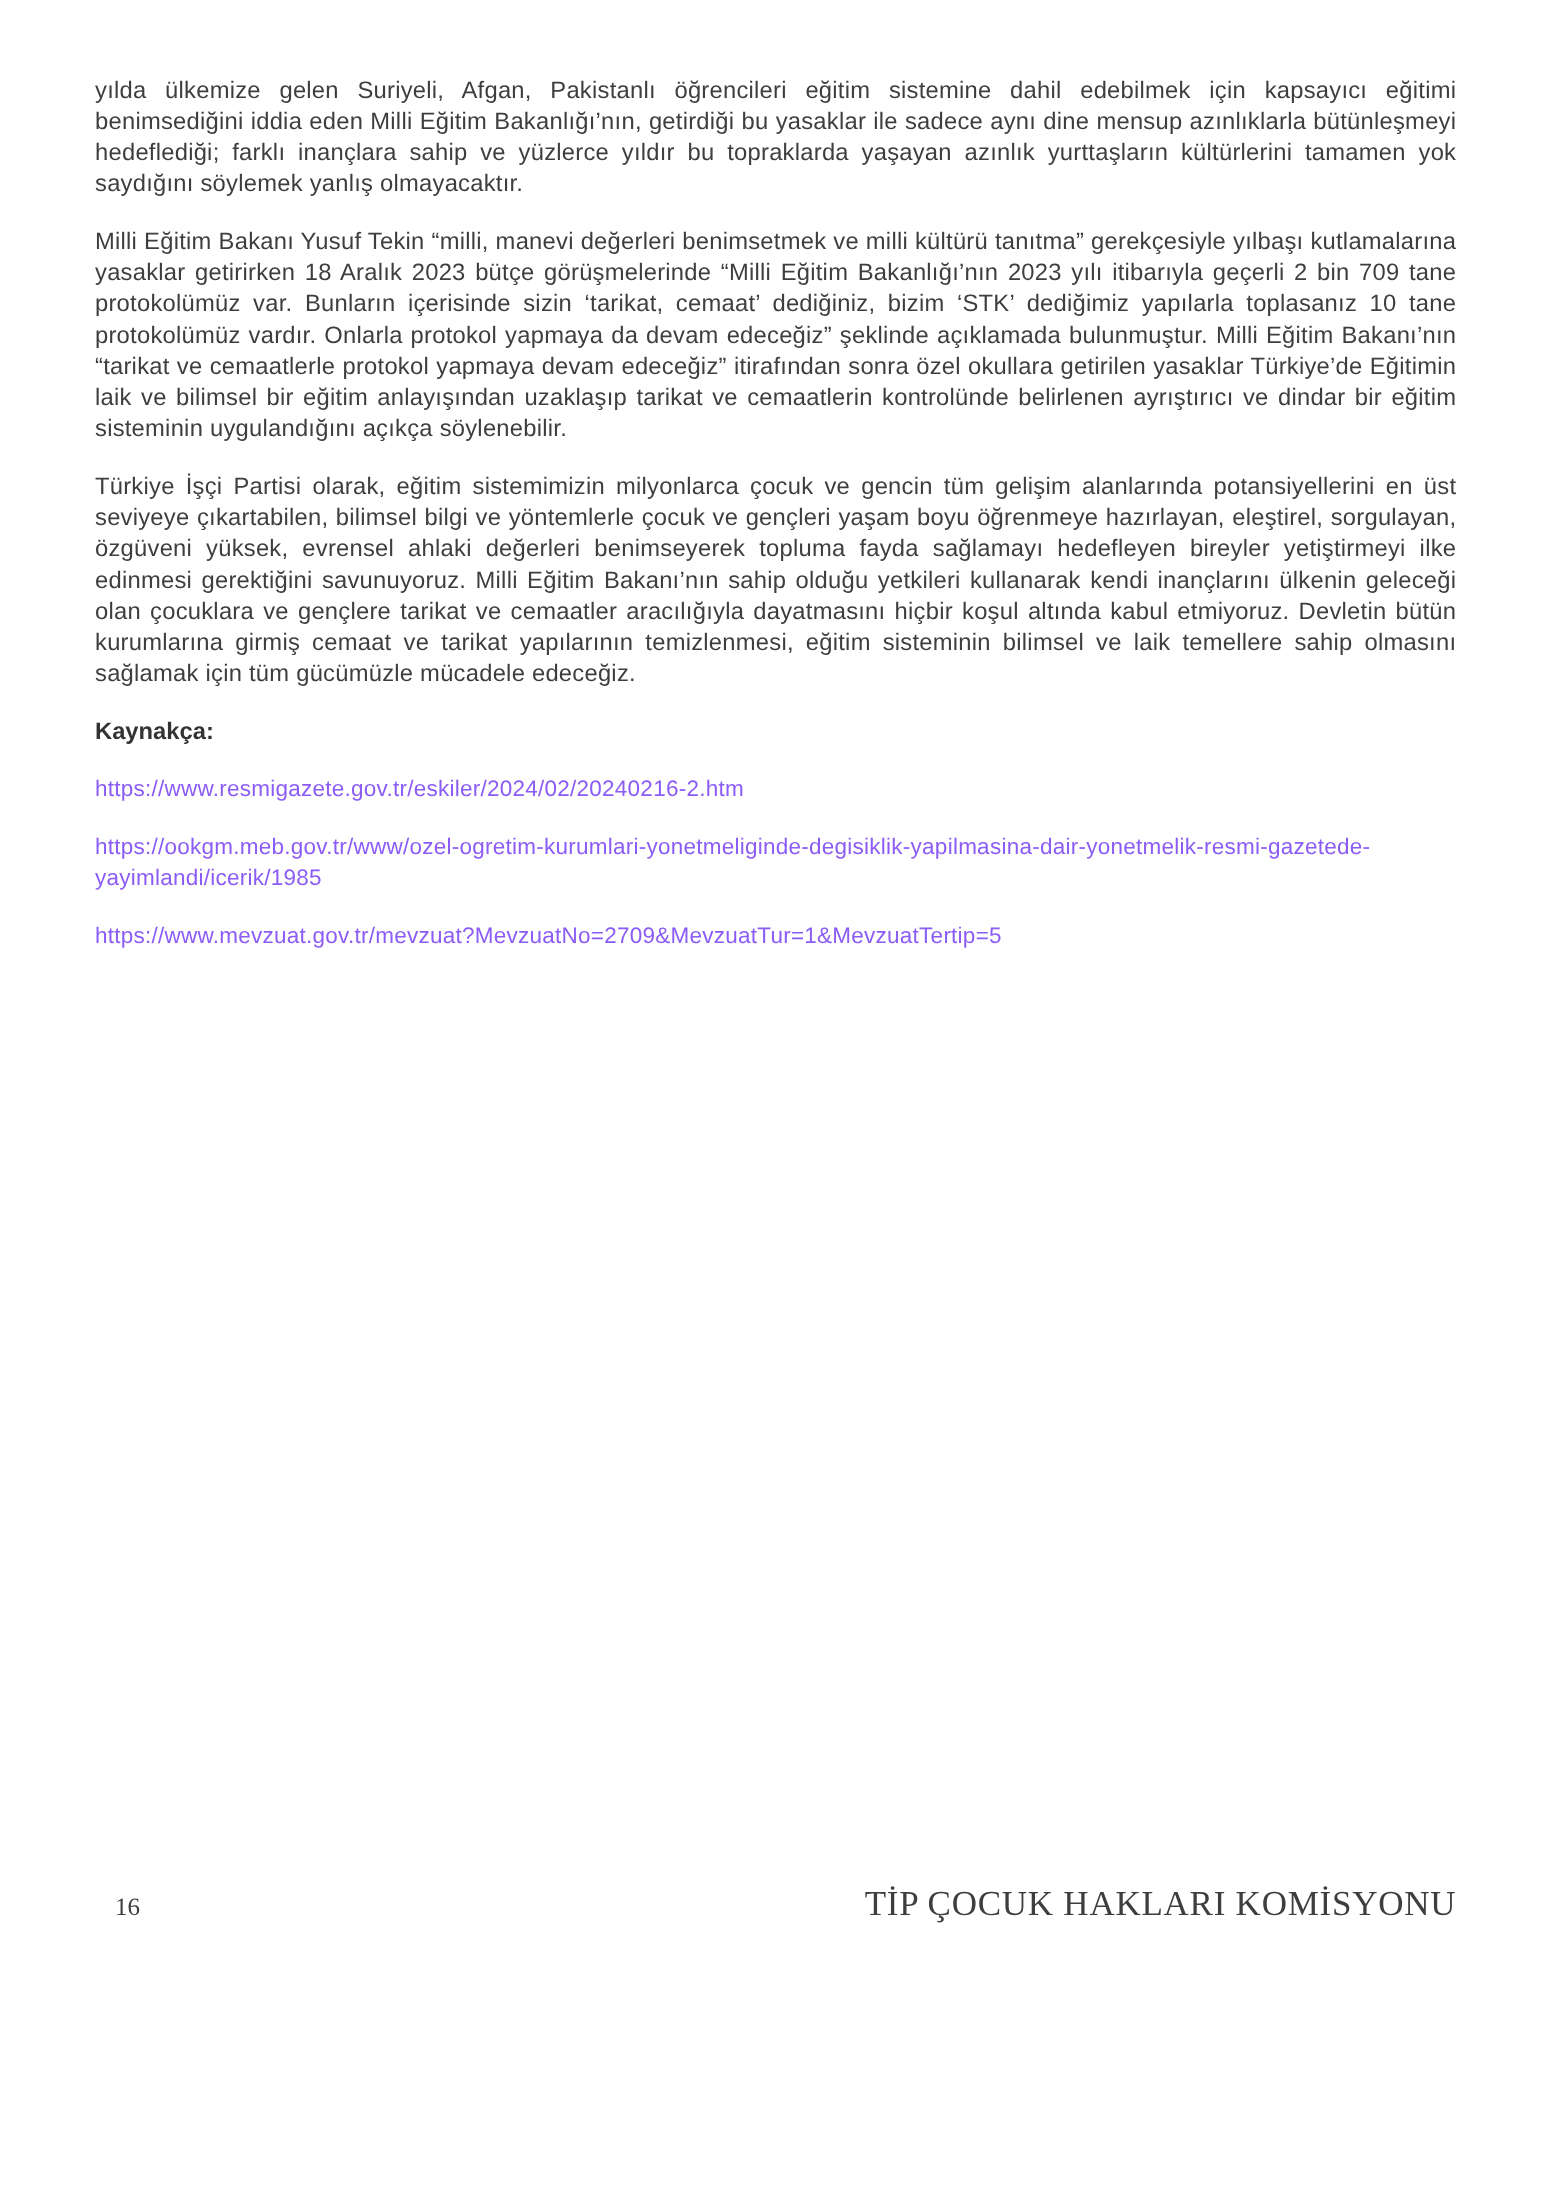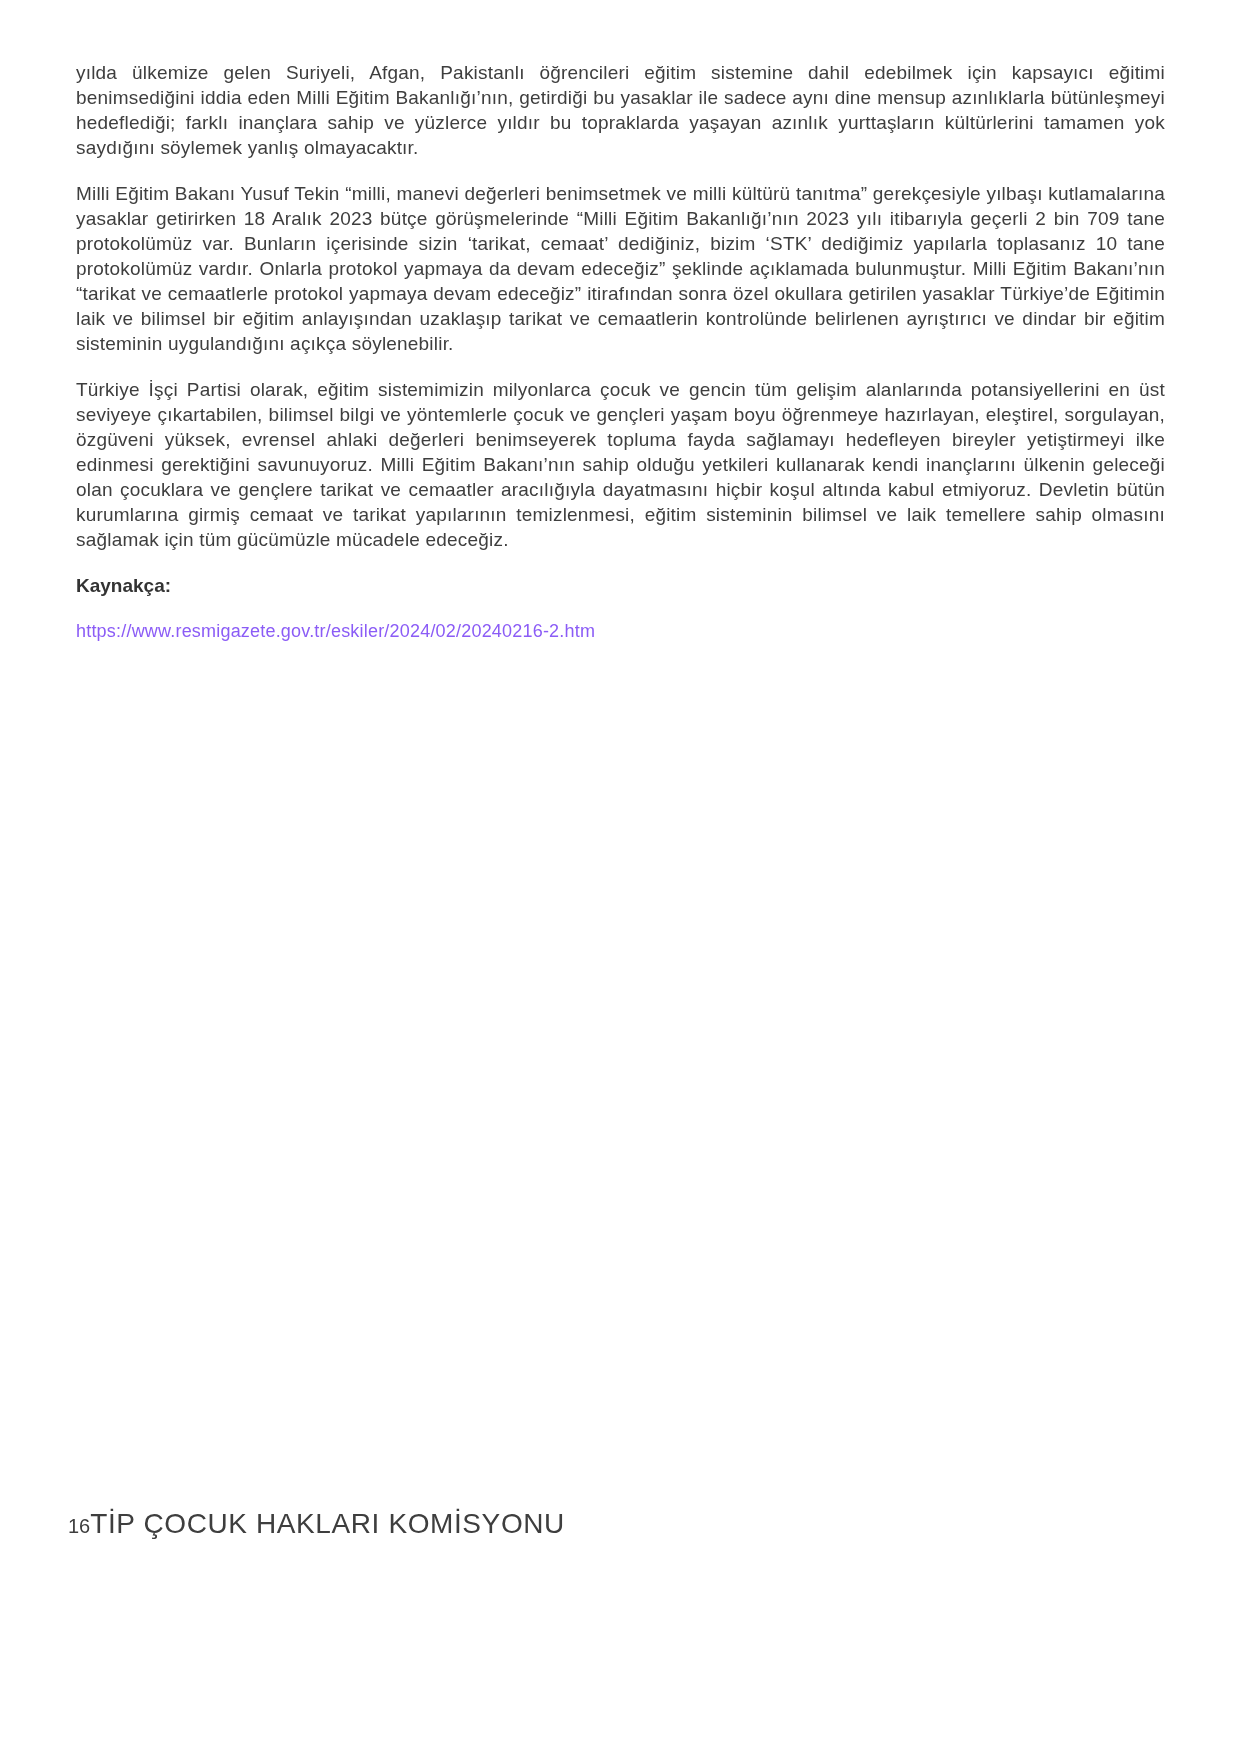--- a/index.html
+++ b/index.html
@@ -49,25 +49,26 @@
     letter-spacing: 0.2px;
     text-align: left;
     margin-bottom: 21px;
     color: #8b5cf6;
     overflow-wrap: break-word;
     word-break: normal;
   }
   .footer {
     position: absolute;
     top: 1508px;
-    left: 68px;
+    left: 92px;
     right: 76px;
     display: flex;
-    justify-content: flex-start;
+    justify-content: space-between;
     align-items: baseline;
+    font-family: Liberation Serif, serif;
   }
   .page-num {
     font-size: 20px;
     color: #3e3e3e;
   }
   .footer-title {
     font-size: 28px;
     letter-spacing: 0.6px;
     color: #3e3e3e;
   }
@@ -82,21 +83,23 @@
     <p class="para">yılda ülkemize gelen Suriyeli, Afgan, Pakistanlı öğrencileri eğitim sistemine dahil edebilmek için kapsayıcı eğitimi benimsediğini iddia eden Milli Eğitim Bakanlığı’nın, getirdiği bu yasaklar ile sadece aynı dine mensup azınlıklarla bütünleşmeyi hedeflediği; farklı inançlara sahip ve yüzlerce yıldır bu topraklarda yaşayan azınlık yurttaşların kültürlerini tamamen yok saydığını söylemek yanlış olmayacaktır.</p>
 
     <p class="para">Milli Eğitim Bakanı Yusuf Tekin “milli, manevi değerleri benimsetmek ve milli kültürü tanıtma” gerekçesiyle yılbaşı kutlamalarına yasaklar getirirken 18 Aralık 2023 bütçe görüşmelerinde “Milli Eğitim Bakanlığı’nın 2023 yılı itibarıyla geçerli 2 bin 709 tane protokolümüz var. Bunların içerisinde sizin ‘tarikat, cemaat’ dediğiniz, bizim ‘STK’ dediğimiz yapılarla toplasanız 10 tane protokolümüz vardır. Onlarla protokol yapmaya da devam edeceğiz” şeklinde açıklamada bulunmuştur. Milli Eğitim Bakanı’nın “tarikat ve cemaatlerle protokol yapmaya devam edeceğiz” itirafından sonra özel okullara getirilen yasaklar Türkiye’de Eğitimin laik ve bilimsel bir eğitim anlayışından uzaklaşıp tarikat ve cemaatlerin kontrolünde belirlenen ayrıştırıcı ve dindar bir eğitim sisteminin uygulandığını açıkça söylenebilir.</p>
 
     <p class="para">Türkiye İşçi Partisi olarak, eğitim sistemimizin milyonlarca çocuk ve gencin tüm gelişim alanlarında potansiyellerini en üst seviyeye çıkartabilen, bilimsel bilgi ve yöntemlerle çocuk ve gençleri yaşam boyu öğrenmeye hazırlayan, eleştirel, sorgulayan, özgüveni yüksek, evrensel ahlaki değerleri benimseyerek topluma fayda sağlamayı hedefleyen bireyler yetiştirmeyi ilke edinmesi gerektiğini savunuyoruz. Milli Eğitim Bakanı’nın sahip olduğu yetkileri kullanarak kendi inançlarını ülkenin geleceği olan çocuklara ve gençlere tarikat ve cemaatler aracılığıyla dayatmasını hiçbir koşul altında kabul etmiyoruz. Devletin bütün kurumlarına girmiş cemaat ve tarikat yapılarının temizlenmesi, eğitim sisteminin bilimsel ve laik temellere sahip olmasını sağlamak için tüm gücümüzle mücadele edeceğiz.</p>
 
     <h2 class="refs-heading">Kaynakça:</h2>
 
     <p class="ref">https://www.resmigazete.gov.tr/eskiler/2024/02/20240216-2.htm</p>
 
+    <p class="ref">https://ookgm.meb.gov.tr/www/ozel-ogretim-kurumlari-yonetmeliginde-degisiklik-yapilmasina-dair-yonetmelik-resmi-gazetede-yayimlandi/icerik/1985</p>
 
+    <p class="ref">https://www.mevzuat.gov.tr/mevzuat?MevzuatNo=2709&amp;MevzuatTur=1&amp;MevzuatTertip=5</p>
 
 
   </main>
 
   <footer class="footer">
     <span class="page-num">16</span>
     <span class="footer-title">TİP ÇOCUK HAKLARI KOMİSYONU</span>
   </footer>
 
 </div>

